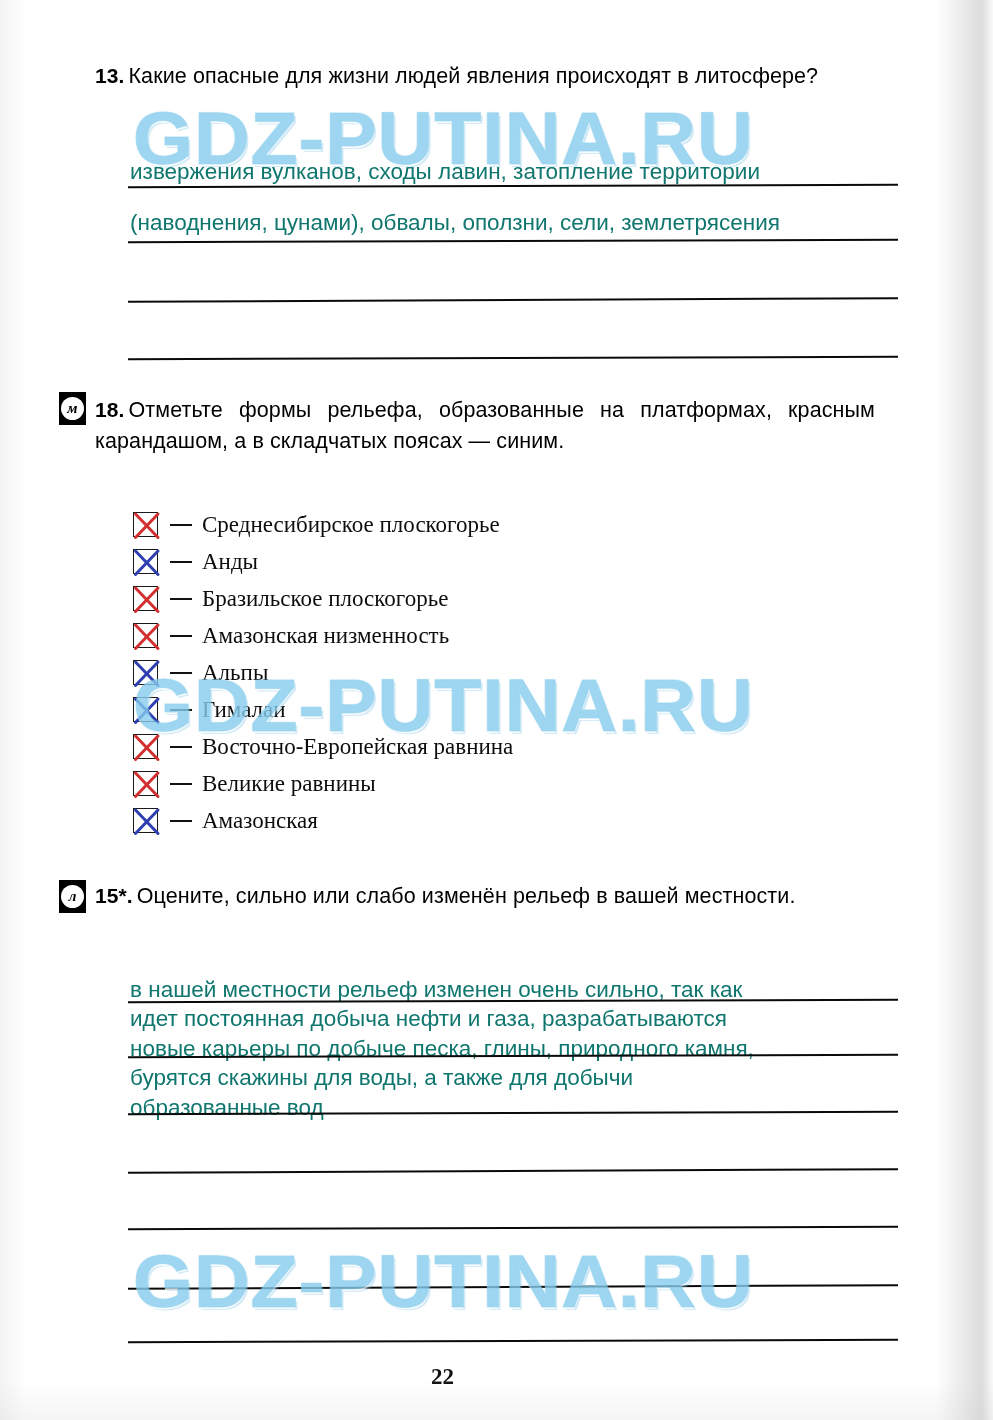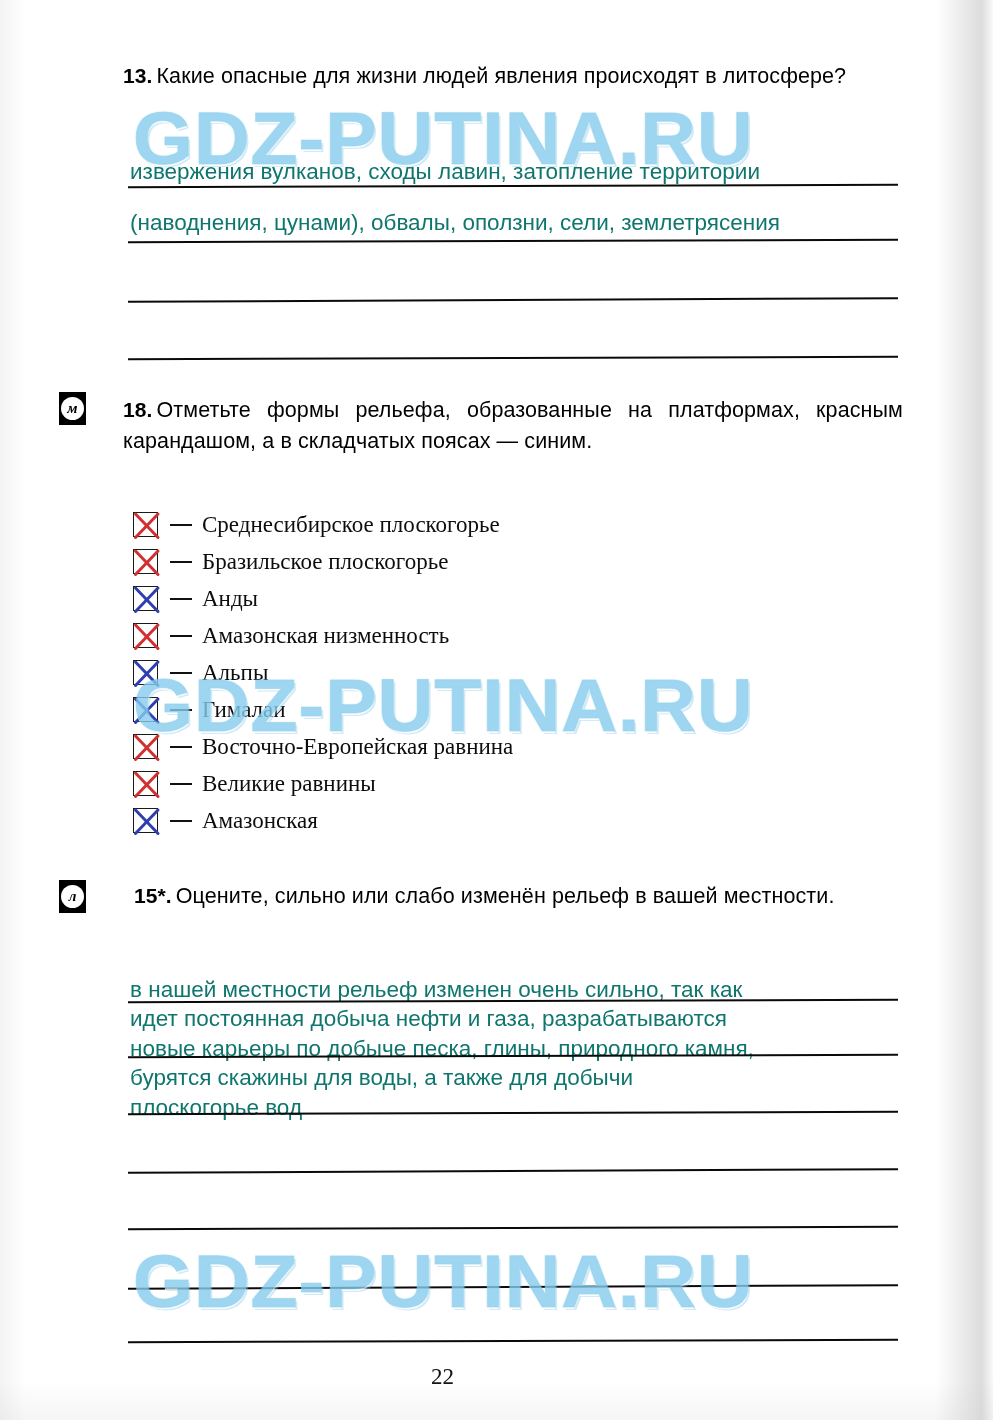--- a/index.html
+++ b/index.html
@@ -55,21 +55,20 @@
   }
   .q-text {
     font-size: 21.5px;
     line-height: 31px;
     letter-spacing: 0.1px;
   }
   .q-head {
     display: block;
     width: 780px;
     text-align: justify;
-    margin-left: 28px;
   }
   .q-head .q-num { margin-right: 4px; }
 
   
   .marker {
     position: absolute;
     width: 27px;
     height: 33px;
     background: #000000;
     display: flex;
@@ -168,21 +167,21 @@
   }
 
   
   .page-num {
     position: absolute;
     width: 885px;
     left: 0;
     text-align: center;
     font-family: "Liberation Serif", serif;
     font-size: 23px;
-    font-weight: normal;
+    font-weight: bold;
     color: #111111;
   }
 </style>
 </head>
 <body>
 
 <div id="page">
 
   <div class="q-block" style="left:95px; top:60px; width:800px;">
     <div class="q-head q-text">
@@ -217,47 +216,47 @@
           <path d="M27 4 L4.5 27.5" stroke="#d23030" stroke-width="3" fill="none" stroke-linecap="round"></path>
         </svg>
       </span>
       <span class="dash"></span>
       <span class="opt-label">Среднесибирское плоскогорье</span>
     </div>
 
     <div class="check-row">
       <span class="cbox">
         <svg width="31" height="31" viewBox="0 0 31 31">
-          <path d="M4.5 4 L27 27.5" stroke="#d23030" stroke-width="3" fill="none" stroke-linecap="round"></path>
-          <path d="M27 4 L4.5 27.5" stroke="#d23030" stroke-width="3" fill="none" stroke-linecap="round"></path>
-        </svg>
-      </span>
-      <span class="dash"></span>
-      <span class="opt-label">Бразильское плоскогорье</span>
-    </div>
-
-    <div class="check-row">
-      <span class="cbox">
-        <svg width="31" height="31" viewBox="0 0 31 31">
           <path d="M4.5 4 L27 27.5" stroke="#2f3fb0" stroke-width="3" fill="none" stroke-linecap="round"></path>
           <path d="M27 4 L4.5 27.5" stroke="#2f3fb0" stroke-width="3" fill="none" stroke-linecap="round"></path>
         </svg>
       </span>
       <span class="dash"></span>
       <span class="opt-label">Анды</span>
     </div>
 
     <div class="check-row">
       <span class="cbox">
         <svg width="31" height="31" viewBox="0 0 31 31">
           <path d="M4.5 4 L27 27.5" stroke="#d23030" stroke-width="3" fill="none" stroke-linecap="round"></path>
           <path d="M27 4 L4.5 27.5" stroke="#d23030" stroke-width="3" fill="none" stroke-linecap="round"></path>
         </svg>
       </span>
       <span class="dash"></span>
+      <span class="opt-label">Бразильское плоскогорье</span>
+    </div>
+
+    <div class="check-row">
+      <span class="cbox">
+        <svg width="31" height="31" viewBox="0 0 31 31">
+          <path d="M4.5 4 L27 27.5" stroke="#d23030" stroke-width="3" fill="none" stroke-linecap="round"></path>
+          <path d="M27 4 L4.5 27.5" stroke="#d23030" stroke-width="3" fill="none" stroke-linecap="round"></path>
+        </svg>
+      </span>
+      <span class="dash"></span>
       <span class="opt-label">Амазонская низменность</span>
     </div>
 
     <div class="check-row">
       <span class="cbox">
         <svg width="31" height="31" viewBox="0 0 31 31">
           <path d="M4.5 4 L27 27.5" stroke="#2f3fb0" stroke-width="3" fill="none" stroke-linecap="round"></path>
           <path d="M27 4 L4.5 27.5" stroke="#2f3fb0" stroke-width="3" fill="none" stroke-linecap="round"></path>
         </svg>
       </span>
@@ -308,31 +307,31 @@
       <span class="dash"></span>
       <span class="opt-label">Амазонская</span>
     </div>
 
   </div>
 
   <div class="marker" style="left:59px; top:880px;">
     <span class="ring">л</span>
   </div>
 
-  <div class="q-block" style="left:106px; top:880px; width:800px;">
+  <div class="q-block" style="left:95px; top:880px; width:800px;">
     <div class="q-head q-text">
       <span class="q-num">15*.</span><span>Оцените, сильно или слабо изменён рельеф в вашей местности.</span>
     </div>
   </div>
 
   <div class="answer" style="left:130px; top:1006px;">идет постоянная добыча нефти и газа, разрабатываются</div>
   <div class="answer" style="left:130px; top:977px;">в нашей местности рельеф изменен очень сильно, так как</div>
   <div class="answer" style="left:130px; top:1036px;">новые карьеры по добыче песка, глины, природного камня,</div>
   <div class="answer" style="left:130px; top:1065px;">бурятся скажины для воды, а также для добычи</div>
-  <div class="answer" style="left:130px; top:1095px;">плоскогорье вод</div>
+  <div class="answer" style="left:130px; top:1095px;">образованные вод</div>
 
   <div class="rule tilt" style="top:1000px;"></div>
   <div class="rule tilt" style="top:1055px;"></div>
   <div class="rule tilt" style="top:1112px;"></div>
   <div class="rule tilt2" style="top:1170px;"></div>
   <div class="rule tilt" style="top:1227px;"></div>
   <div class="rule tilt2" style="top:1286px;"></div>
   <div class="rule tilt" style="top:1340px;"></div>
 
   <div class="wm" style="left:133px; top:96px;">GDZ-PUTINA.RU</div>

